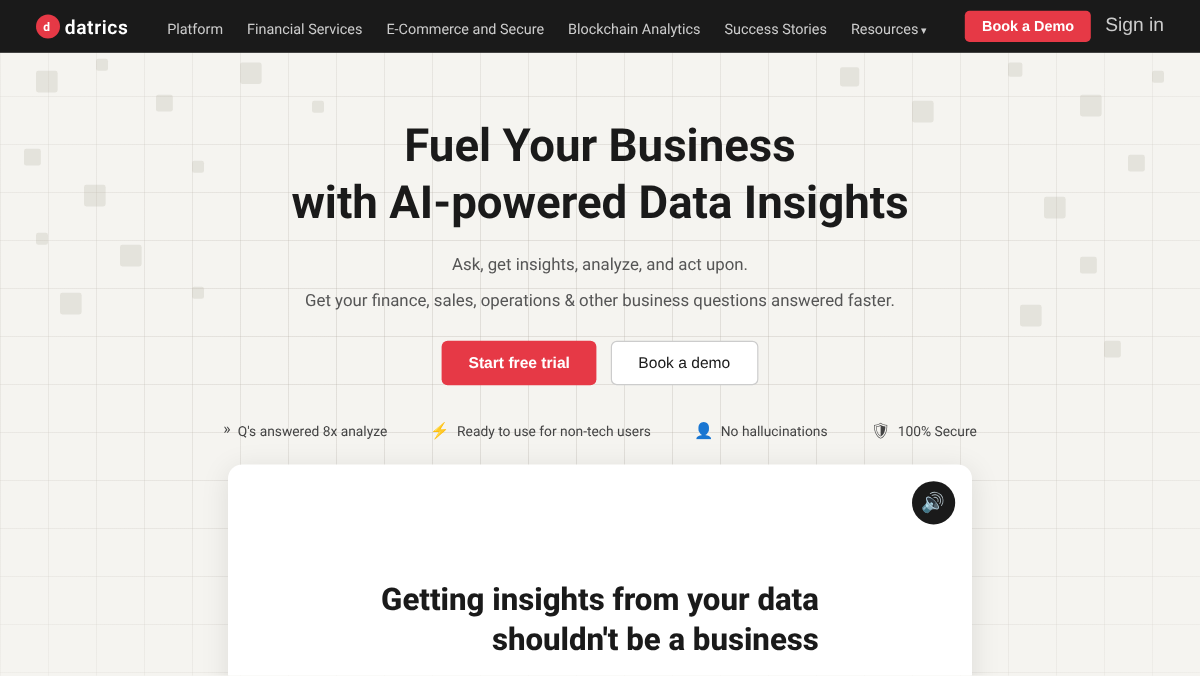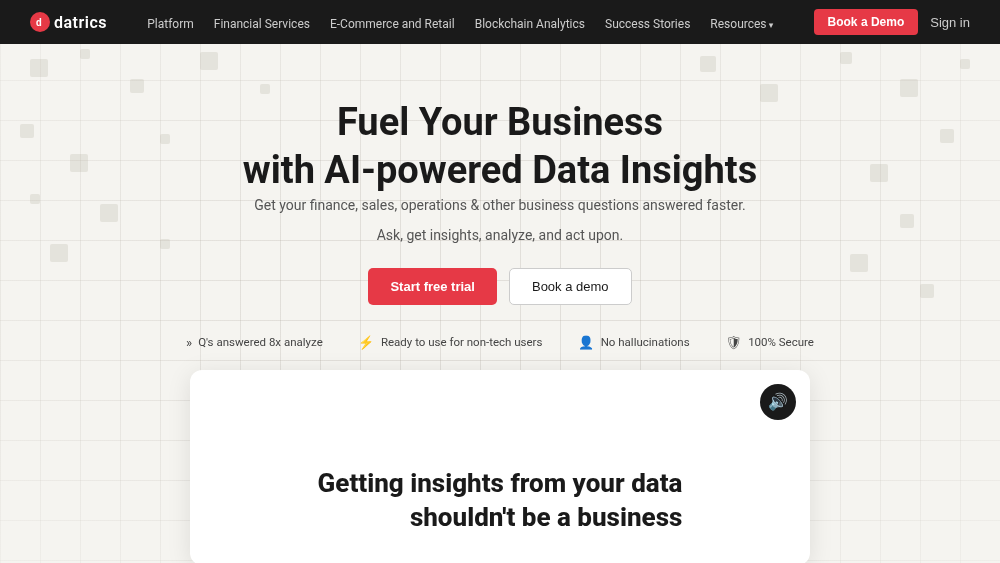--- a/index.html
+++ b/index.html
@@ -100,39 +100,40 @@
       border: none;
       padding: 6px 14px;
       border-radius: 4px;
       font-size: 12px;
       font-weight: 600;
       cursor: pointer;
     }
 
     .btn-signin {
       color: #ccc;
-      font-size: 13px;
+      font-size: 16px;
       background: none;
       border: none;
       cursor: pointer;
     }
 
     
     .hero {
       position: relative;
       z-index: 5;
       text-align: center;
       padding-top: 55px;
     }
 
     .hero h1 {
       font-size: 38px;
       font-weight: 700;
       color: #1a1a1a;
       line-height: 1.25;
+      margin-bottom: 16px;
     }
 
     .hero p {
       font-size: 14px;
       color: #555;
       line-height: 1.7;
       margin-bottom: 6px;
     }
 
     .hero-buttons {
@@ -285,21 +286,21 @@
   </div>
 
   <ul class="nav-links">
     <li>
       <a href="#">Platform</a>
     </li>
     <li>
       <a href="#">Financial Services</a>
     </li>
     <li>
-      <a href="#">E-Commerce and Retail</a>
+      <a href="#">E-Commerce and Secure</a>
     </li>
     <li>
       <a href="#">Blockchain Analytics</a>
     </li>
     <li>
       <a href="#">Success Stories</a>
     </li>
     <li>
       <a href="#" class="has-arrow">Resources</a>
     </li>
@@ -309,22 +310,22 @@
     <button class="btn-demo">Book a Demo</button>
     <button class="btn-signin">Sign in</button>
   </div>
 </nav>
 
 <div class="hero">
   <h1>
     <span>Fuel Your Business</span><br>
     <span>with AI-powered Data Insights</span>
   </h1>
+  <p>Ask, get insights, analyze, and act upon.</p>
   <p>Get your finance, sales, operations &amp; other business questions answered faster.</p>
-  <p>Ask, get insights, analyze, and act upon.</p>
 
   <div class="hero-buttons">
     <button class="btn-trial">Start free trial</button>
     <button class="btn-book">Book a demo</button>
   </div>
 
   <div class="feature-badges">
     <div class="badge">
       <span class="badge-icon">»</span>
       <span>Q's answered 8x analyze</span>

